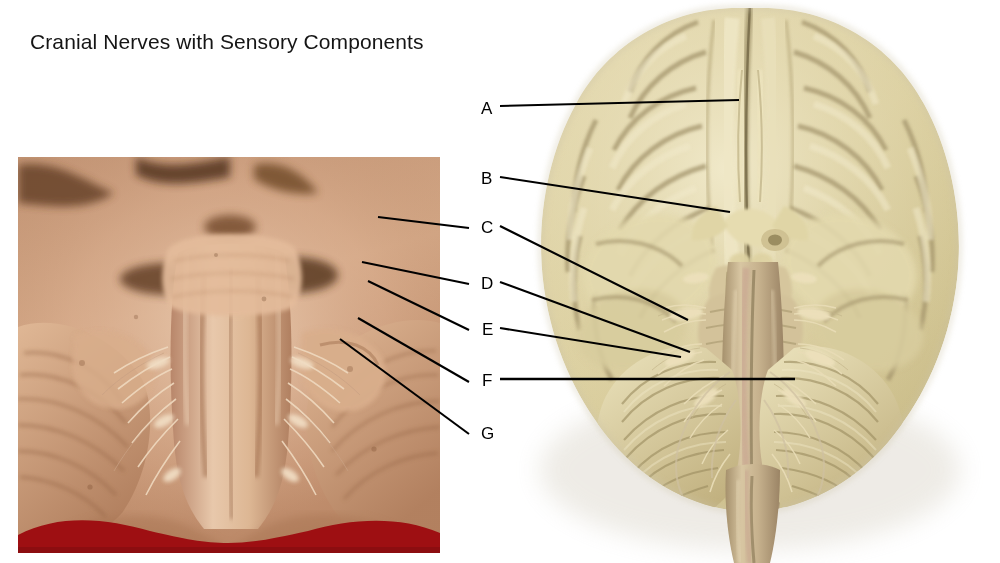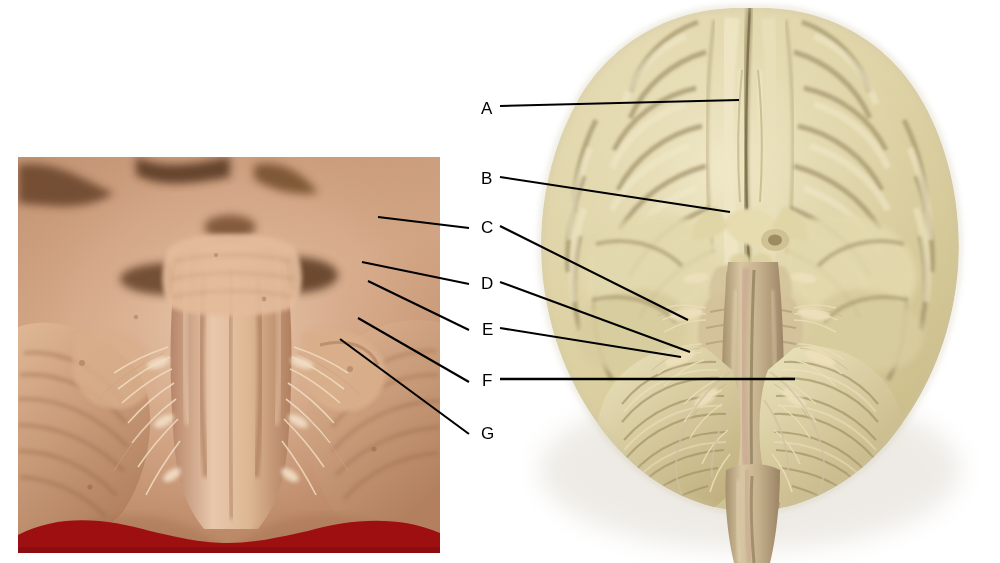--- a/index.html
+++ b/index.html
@@ -38,20 +38,21 @@
   }
 
   
   #leaders{position:absolute;left:0;top:0;width:1000px;height:563px;pointer-events:none;}
 </style>
 </head>
 <body>
 
 <div id="stage">
 
+  <div id="title">Cranial Nerves with Sensory Components</div>
 
   <div id="left-photo">
     <svg width="422" height="396" viewBox="0 0 422 396" preserveAspectRatio="none">
       <defs>
         <linearGradient id="lpBase" x1="0" y1="0" x2="0.3" y2="1">
           <stop offset="0" stop-color="#c79a7b"></stop>
           <stop offset="0.45" stop-color="#d8ad8c"></stop>
           <stop offset="1" stop-color="#bd8a69"></stop>
         </linearGradient>
         <radialGradient id="lpGlow" cx="0.5" cy="0.45" r="0.62">

